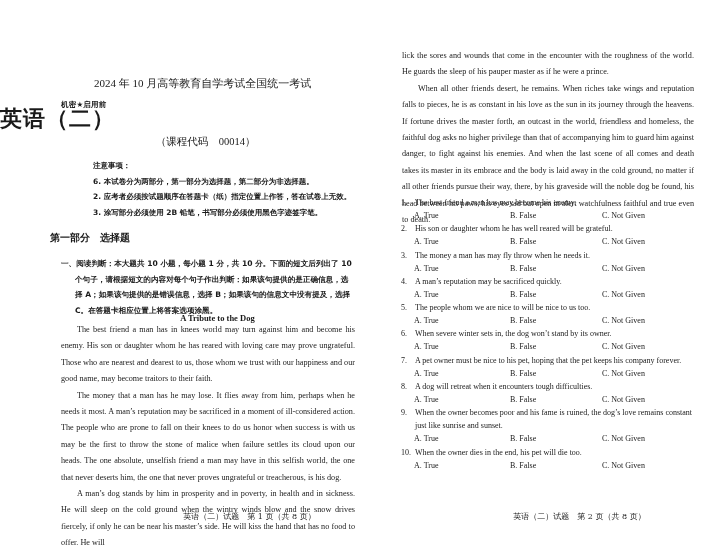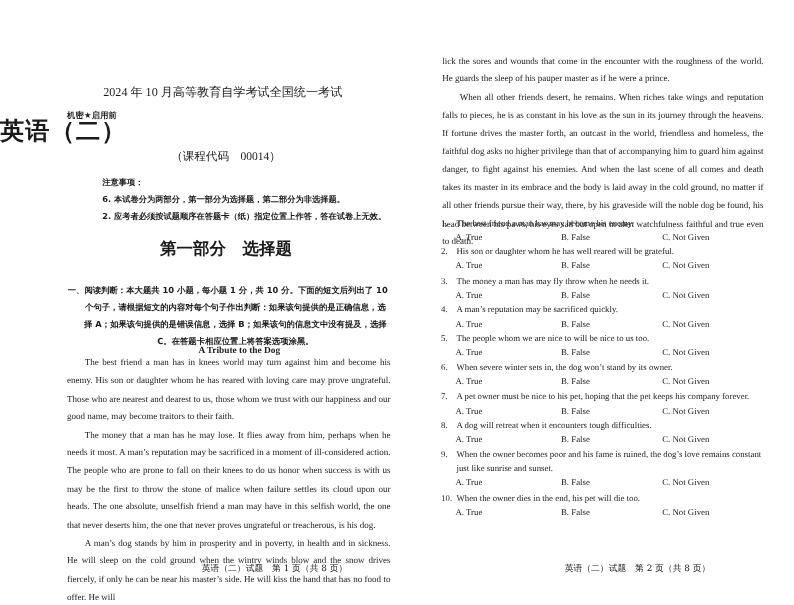--- a/index.html
+++ b/index.html
@@ -16,26 +16,26 @@
   .subject { position:absolute; left:0; width:361px; top:104px; text-align:left;
              font-size:22px; font-weight:bold; box-sizing:border-box;
              font-family:"DejaVu Sans",sans-serif; letter-spacing:1px; }
   .course-code { position:absolute; left:0; width:361px; top:135px; text-align:center;
                  font-size:10.5px; padding-left:50px; box-sizing:border-box; }
 
   .notes { position:absolute; left:61px; top:158px; width:280px; font-size:7.5px;
            font-family:"DejaVu Sans",sans-serif; font-weight:bold; line-height:15.5px;margin-left:32px; }
   .notes .note-item { white-space:nowrap; }
 
-  .part-title { position:absolute; left:0; width:361px; top:217px; text-align:center;
-                font-size:15px; font-weight:bold; padding-left:50px; box-sizing:border-box;
+  .part-title { position:absolute; left:0; width:361px; top:231px; 
+                font-size:10px; font-weight:bold; padding-left:50px; box-sizing:border-box;
                 font-family:"DejaVu Sans",sans-serif; }
 
   .instructions { position:absolute; left:61px; top:256px; width:292px; font-size:7.6px;
-                  font-family:"DejaVu Sans",sans-serif; font-weight:bold; line-height:15.5px;text-align:center; }
+                  font-family:"DejaVu Sans",sans-serif; font-weight:bold; line-height:15.5px; }
   .instructions .lead { display:block; text-indent:-14px; padding-left:14px; }
 
   .passage-title { position:absolute; left:0; width:361px; top:313px; text-align:center;
                    font-size:8.5px; font-weight:bold; padding-left:74px; box-sizing:border-box; }
 
   .passage { position:absolute; left:61px; width:294px; font-size:8.2px; line-height:16.4px;
              text-align:justify; }
   .passage p { margin:0; text-indent:16px; }
   #passage1 { top:322px; }
   #passage2 { left:41px; top:48px; width:292px; }
@@ -61,20 +61,21 @@
 <div class="page" id="page1">
   <div class="secret">机密★启用前</div>
   <div class="exam-title">2024 年 10 月高等教育自学考试全国统一考试</div>
   <div class="subject">英语（二）</div>
   <div class="course-code">（课程代码　00014）</div>
 
   <div class="notes">
     <div>注意事项：</div>
     <div class="note-item">6. 本试卷分为两部分，第一部分为选择题，第二部分为非选择题。</div>
     <div class="note-item">2. 应考者必须按试题顺序在答题卡（纸）指定位置上作答，答在试卷上无效。</div>
+    <div class="note-item">3. 涂写部分必须使用 2B 铅笔，书写部分必须使用黑色字迹签字笔。</div>
   </div>
 
   <div class="part-title">第一部分　选择题</div>
 
   <div class="instructions">
     <span class="lead">一、阅读判断：本大题共 10 小题，每小题 1 分，共 10 分。下面的短文后列出了 10 个句子，请根据短文的内容对每个句子作出判断：如果该句提供的是正确信息，选择 A；如果该句提供的是错误信息，选择 B；如果该句的信息文中没有提及，选择 C。在答题卡相应位置上将答案选项涂黑。</span>
   </div>
 
   <div class="passage-title">A Tribute to the Dog</div>
 

